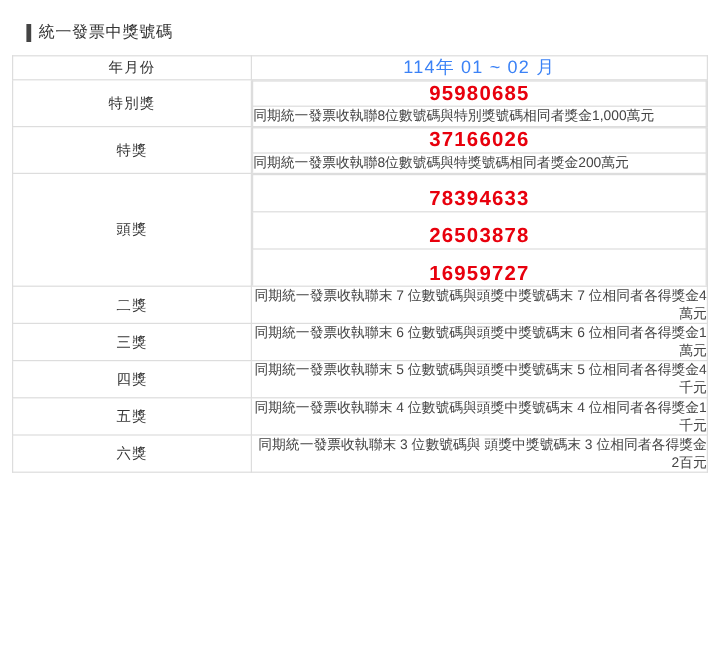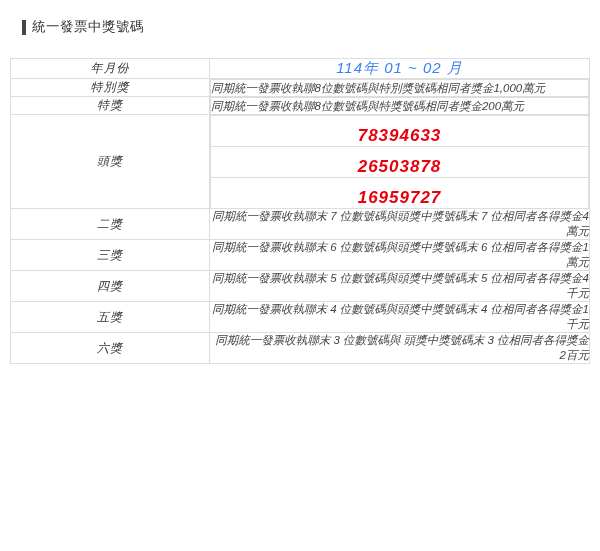--- a/index.html
+++ b/index.html
@@ -33,24 +33,23 @@
     flex: 0 0 auto;
   }
   .title-text {
     font-size: 13.5px;
     color: #333333;
     letter-spacing: 0.5px;
     font-weight: normal;
   }
   table.prize {
     width: 580px;
-    margin: 12px 10px;
+    margin: 0 10px;
     border-collapse: collapse;
     table-layout: fixed;
-    font-style: italic;
   }
   table.prize td {
     border: 1px solid #dddddd;
     padding: 0;
     vertical-align: middle;
   }
   .lbl {
     width: 198px;
     text-align: center;
     font-size: 12px;
@@ -116,32 +115,38 @@
         <td class="lbl">年月份</td>
         <td class="period-val">114年 01 ~ 02 月</td>
       </tr>
 
       <tr>
         <td class="lbl">特別獎</td>
         <td>
           <table class="inner">
             <tbody>
               <tr>
+                <td class="num">95980685</td>
+              </tr>
+              <tr>
                 <td class="desc">同期統一發票收執聯8位數號碼與特別獎號碼相同者獎金1,000萬元</td>
               </tr>
             </tbody>
           </table>
         </td>
       </tr>
 
       <tr>
         <td class="lbl">特獎</td>
         <td>
           <table class="inner">
             <tbody>
+              <tr>
+                <td class="num">37166026</td>
+              </tr>
               <tr>
                 <td class="desc">同期統一發票收執聯8位數號碼與特獎號碼相同者獎金200萬元</td>
               </tr>
             </tbody>
           </table>
         </td>
       </tr>
 
       <tr>
         <td class="lbl">頭獎</td>

